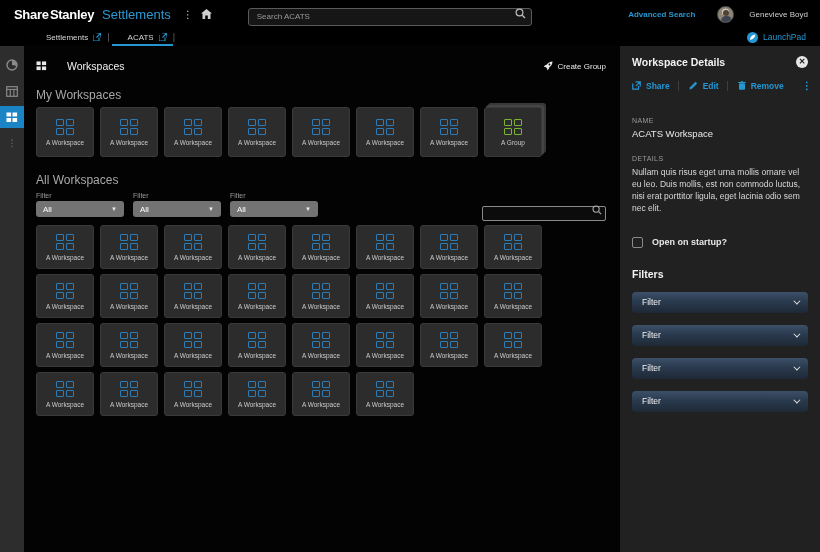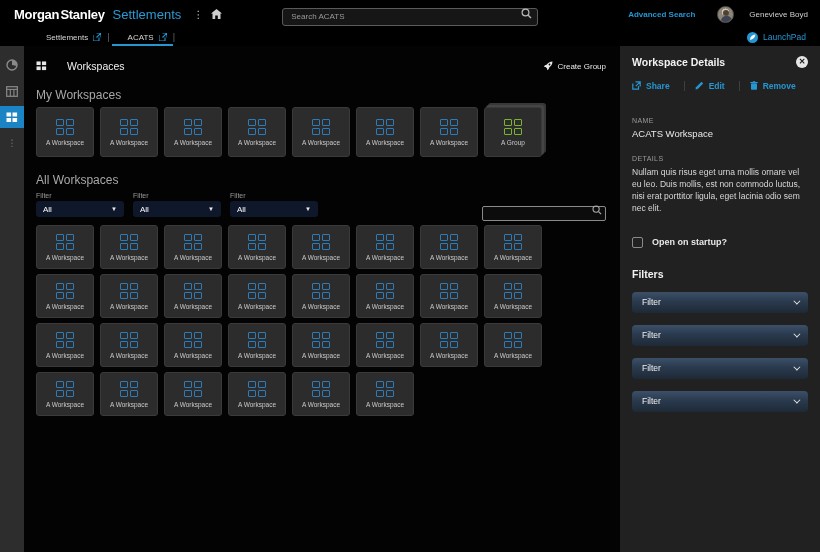--- a/index.html
+++ b/index.html
@@ -4,21 +4,21 @@
 <style>
   * { margin:0; padding:0; box-sizing:border-box; }
   html,body { width:820px; height:552px; overflow:hidden; background:#000; font-family:"Liberation Sans", sans-serif; }
 
   
   .topbar { height:28px; background:#000; display:flex; align-items:center; padding:0 12px 0 14px; }
   .brand { color:#fff; font-size:13px; font-weight:bold; letter-spacing:-0.3px; word-spacing:-2px; }
   .app-name { color:#2b9ad3; font-size:13px; margin-left:8px; }
   .top-kebab { color:#cfcfcf; font-size:10px; margin-left:12px; letter-spacing:0; }
   .home-icon { margin-left:8px; display:inline-flex; }
-  .search-wrap { position:relative; width:256px; height:18px; margin-left:60px; }
+  .search-wrap { position:relative; width:284px; height:18px; margin-left:36px; }
   .search-wrap input { width:100%; height:100%; background:#161616; border:1px solid #5a5a5a; border-radius:3px; color:#bbb; font-size:8px; padding:0 22px 0 8px; outline:none; font-family:"Liberation Sans", sans-serif; }
   .search-wrap input::placeholder { color:#9a9a9a; }
   .search-wrap .mag { position:absolute; right:6px; top:3px; }
   .top-right { display:flex; align-items:center; margin-left:auto; }
   .adv-search { color:#2596d1; font-size:8px; font-weight:bold; margin-right:22px; cursor:pointer; }
   .avatar { width:17px; height:17px; border-radius:50%; background:radial-gradient(circle at 50% 35%, #cfc4b4 0 30%, #8d8576 31% 100%); overflow:hidden; position:relative; border:1px solid #555; }
   .avatar:before { content:""; position:absolute; left:5px; top:3px; width:6px; height:6px; border-radius:50%; background:#4e4236; }
   .avatar:after { content:""; position:absolute; left:2.5px; top:9px; width:11px; height:8px; border-radius:5px 5px 0 0; background:#3b4450; }
   .user-name { color:#cfcfcf; font-size:8px; margin-left:15px; }
 
@@ -56,33 +56,33 @@
   .ws-icon { display:grid; grid-template-columns:8px 8px; grid-template-rows:7px 7px; gap:2px; }
   .ws-icon i { border:1.5px solid #2d7cb8; border-radius:1px; }
   .tile.group .ws-icon i { border-color:#79b530; }
   .tile.group { box-shadow:2px -2px 0 0 #454545, 4px -4px 0 0 #383838; }
   .tile-label { color:#c9c9c9; font-size:6.5px; }
 
   
   .filter-row { display:flex; align-items:flex-end; margin:4px 0 8px 0; }
   .dd-group { margin-right:9px; }
   .dd-label { color:#9a9a9a; font-size:7px; margin-bottom:2px; }
-  .dropdown { width:88px; height:16px; background:#0f172a; border-radius:3px; display:flex; align-items:center; padding:0 7px; cursor:pointer; }
+  .dropdown { width:88px; height:16px; background:#737373; border-radius:3px; display:flex; align-items:center; padding:0 7px; cursor:pointer; }
   .dropdown .dd-value { color:#fff; font-size:8px; }
   .dropdown .tri { margin-left:auto; color:#e8e8e8; font-size:6px; }
   .ws-search { position:relative; width:124px; height:15px; margin-left:auto; }
   .ws-search input { width:100%; height:100%; background:#0c0c0c; border:1px solid #8a8a8a; border-radius:2px; color:#ccc; font-size:8px; padding:0 18px 0 6px; outline:none; font-family:"Liberation Sans", sans-serif; }
   .ws-search .mag { position:absolute; right:4px; top:2.5px; }
 
   
   .panel-header { display:flex; align-items:flex-end; }
   .panel-title { color:#f2f2f2; font-size:10.5px; font-weight:bold; }
   .close-btn { margin-left:auto; width:12px; height:12px; border-radius:50%; background:#e6e6e6; color:#1a1a1a; font-size:8px; line-height:12px; text-align:center; font-weight:bold; cursor:pointer; }
   .actions { display:flex; align-items:center; margin-top:12px; }
-  .action { display:flex; align-items:center; gap:5px; color:#2596d1; font-size:8.5px; font-weight:bold; cursor:pointer; padding-right:14px; margin-right:10px; border-right:1px solid #3e3e3e; }
+  .action { display:flex; align-items:center; gap:5px; color:#2596d1; font-size:8.5px; font-weight:bold; cursor:pointer; padding-right:8px; margin-right:10px; border-right:1px solid #3e3e3e; }
   .action:last-of-type { border-right:none; }
   .panel-kebab { margin-left:auto; color:#2596d1; font-size:10px; font-weight:bold; cursor:pointer; }
   .field-label { color:#9a9a9a; font-size:7px; letter-spacing:0.4px; }
   .name-label { margin-top:26px; }
   .name-value { color:#e8e8e8; font-size:9.5px; margin-top:4px; }
   .details-label { margin-top:16px; }
   .details-text { color:#d8d8d8; font-size:8.5px; line-height:1.4; margin-top:5px; }
   .startup-row { display:flex; align-items:center; gap:9px; margin-top:22px; cursor:pointer; }
   .checkbox { width:11px; height:11px; border:1px solid #8a8a8a; border-radius:2px; background:transparent; }
   .startup-label { color:#e8e8e8; font-size:9px;font-weight:bold; }
@@ -90,21 +90,21 @@
   .filter-bar { height:21px; margin-top:12px; border-radius:4px; background:linear-gradient(180deg,#3c5068 0%,#2a3a4e 45%,#1e2936 100%); display:flex; align-items:center; padding:0 10px; cursor:pointer; }
   .filter-bar span { color:#f0f0f0; font-size:8.5px; }
   .chev { margin-left:auto; width:5px; height:5px; border-right:1.5px solid #e8e8e8; border-bottom:1.5px solid #e8e8e8; transform:rotate(45deg) translateY(-2px); }
 
   svg { display:block; }
 </style>
 </head>
 <body>
 
 <div class="topbar">
-  <span class="brand">Morgan Stanley</span>
+  <span class="brand">Share Stanley</span>
   <span class="app-name">Settlements</span>
   <span class="top-kebab">⋮</span>
   <span class="home-icon">
     <svg width="11" height="10" viewBox="0 0 11 10">
         <path d="M5.5 0 L11 4.5 L9.5 4.5 L9.5 10 L6.8 10 L6.8 6.5 L4.2 6.5 L4.2 10 L1.5 10 L1.5 4.5 L0 4.5 Z" fill="#cfcfcf"></path>
       </svg>
   </span>
   <div class="search-wrap">
     <input type="text" placeholder="Search ACATS" style="">
     <span class="mag">

